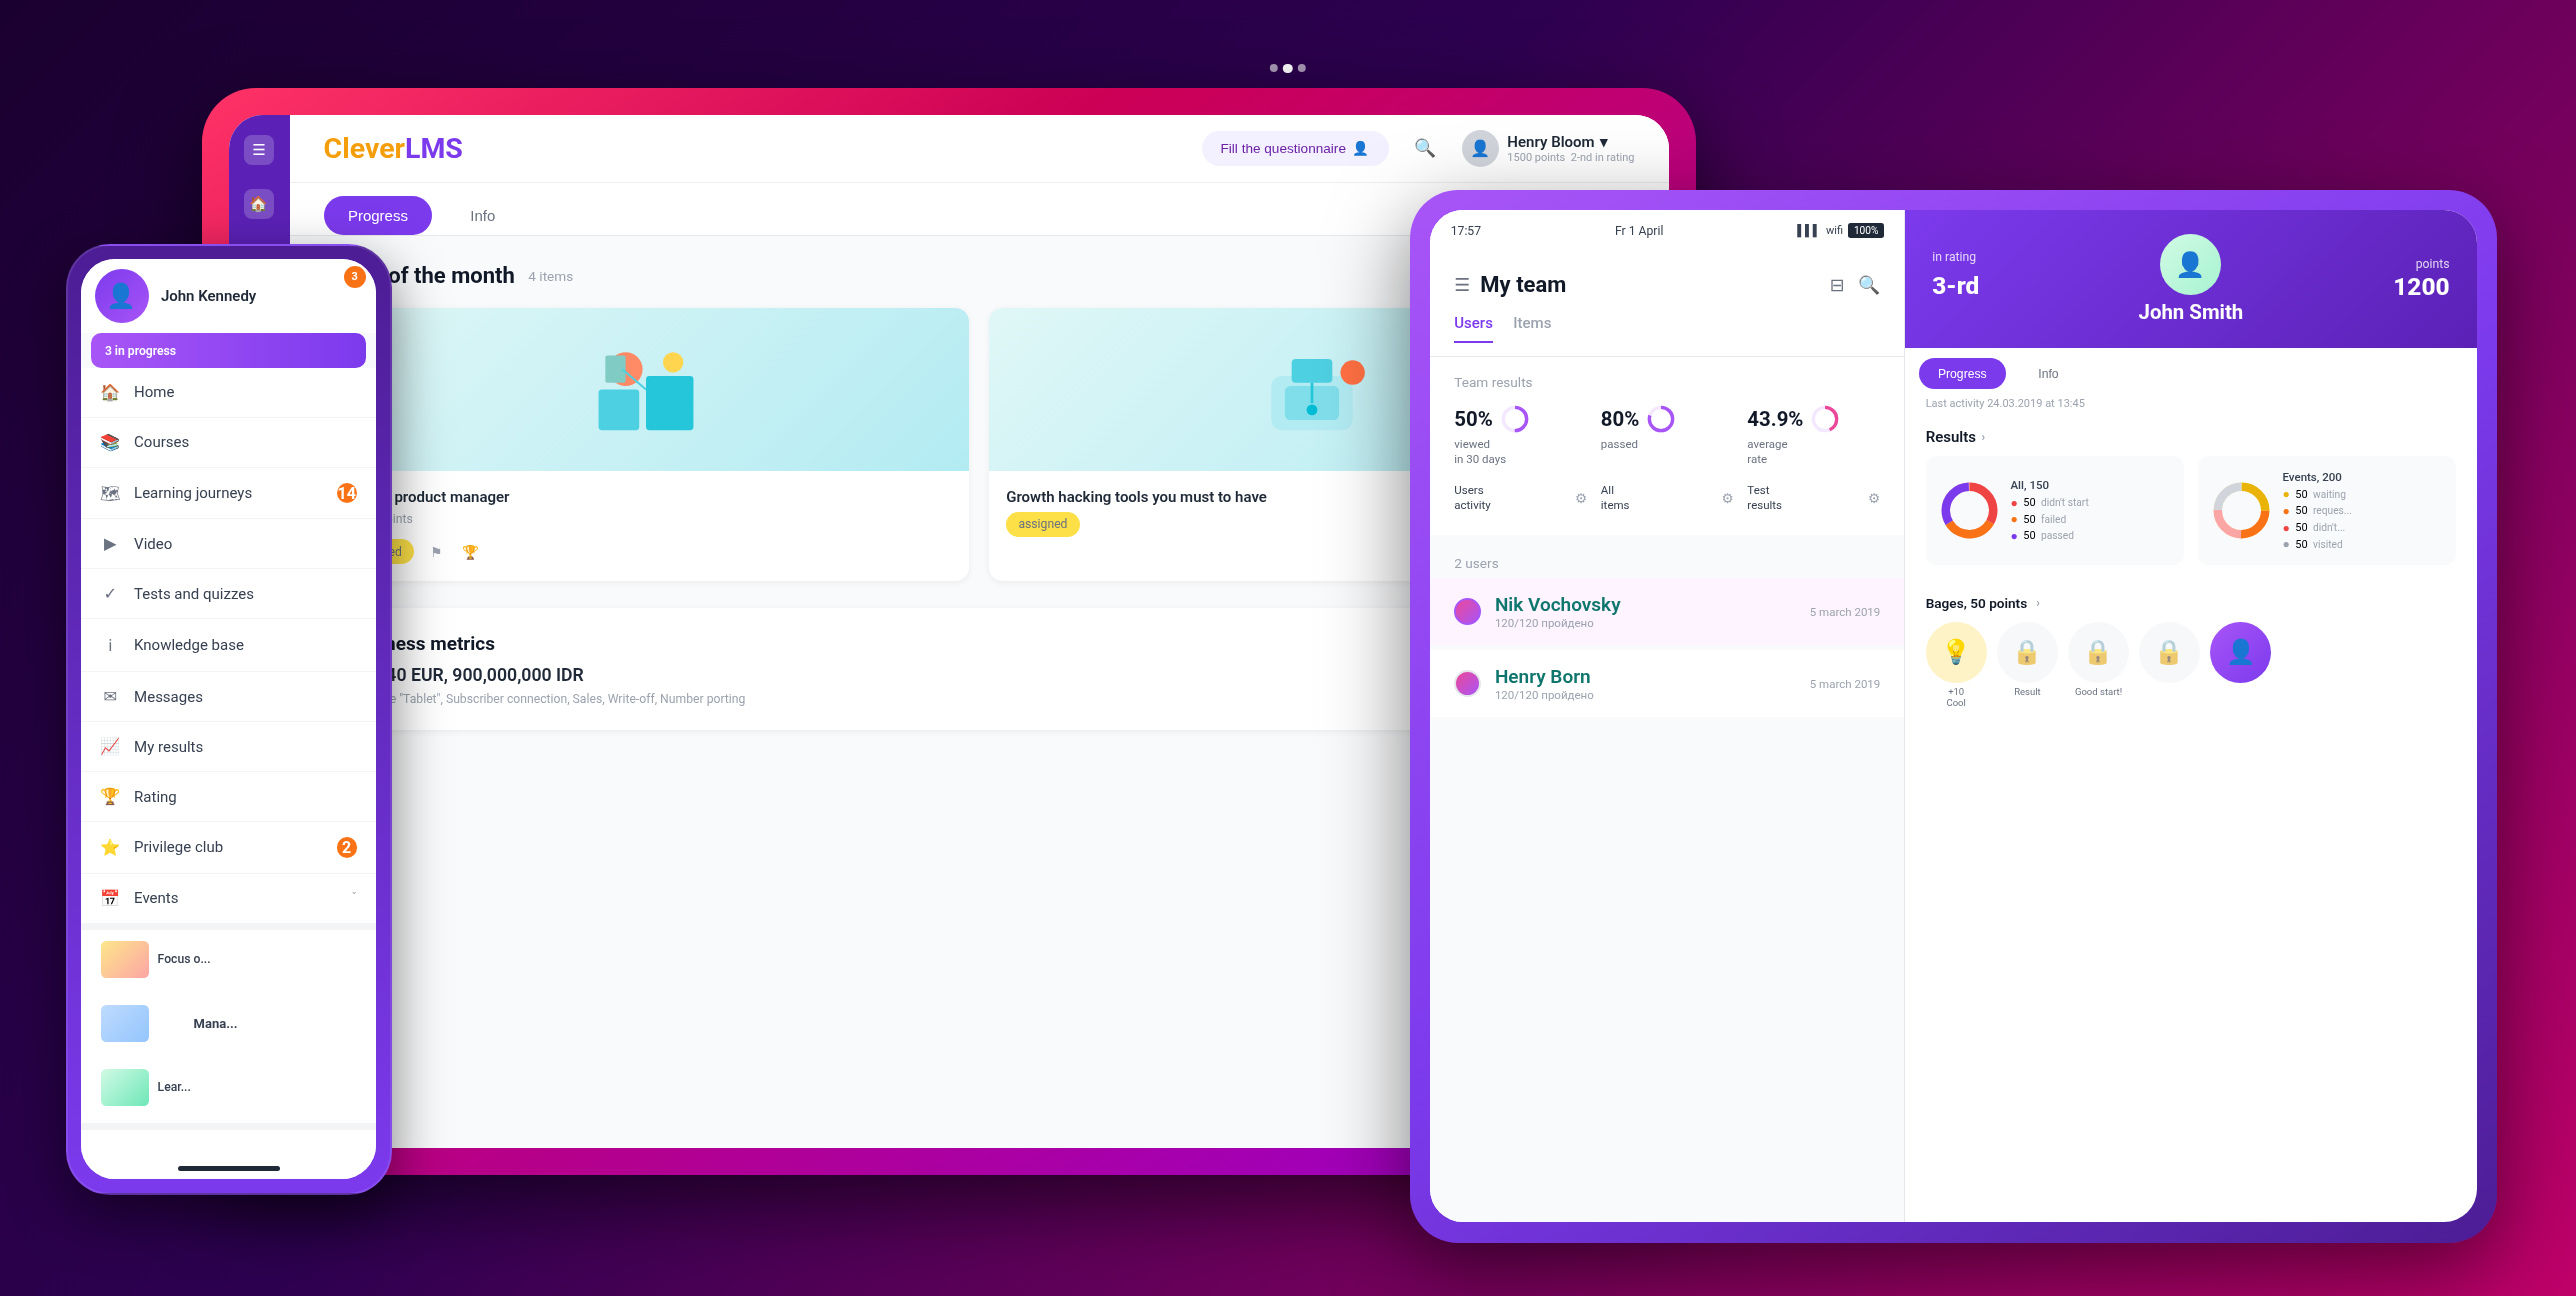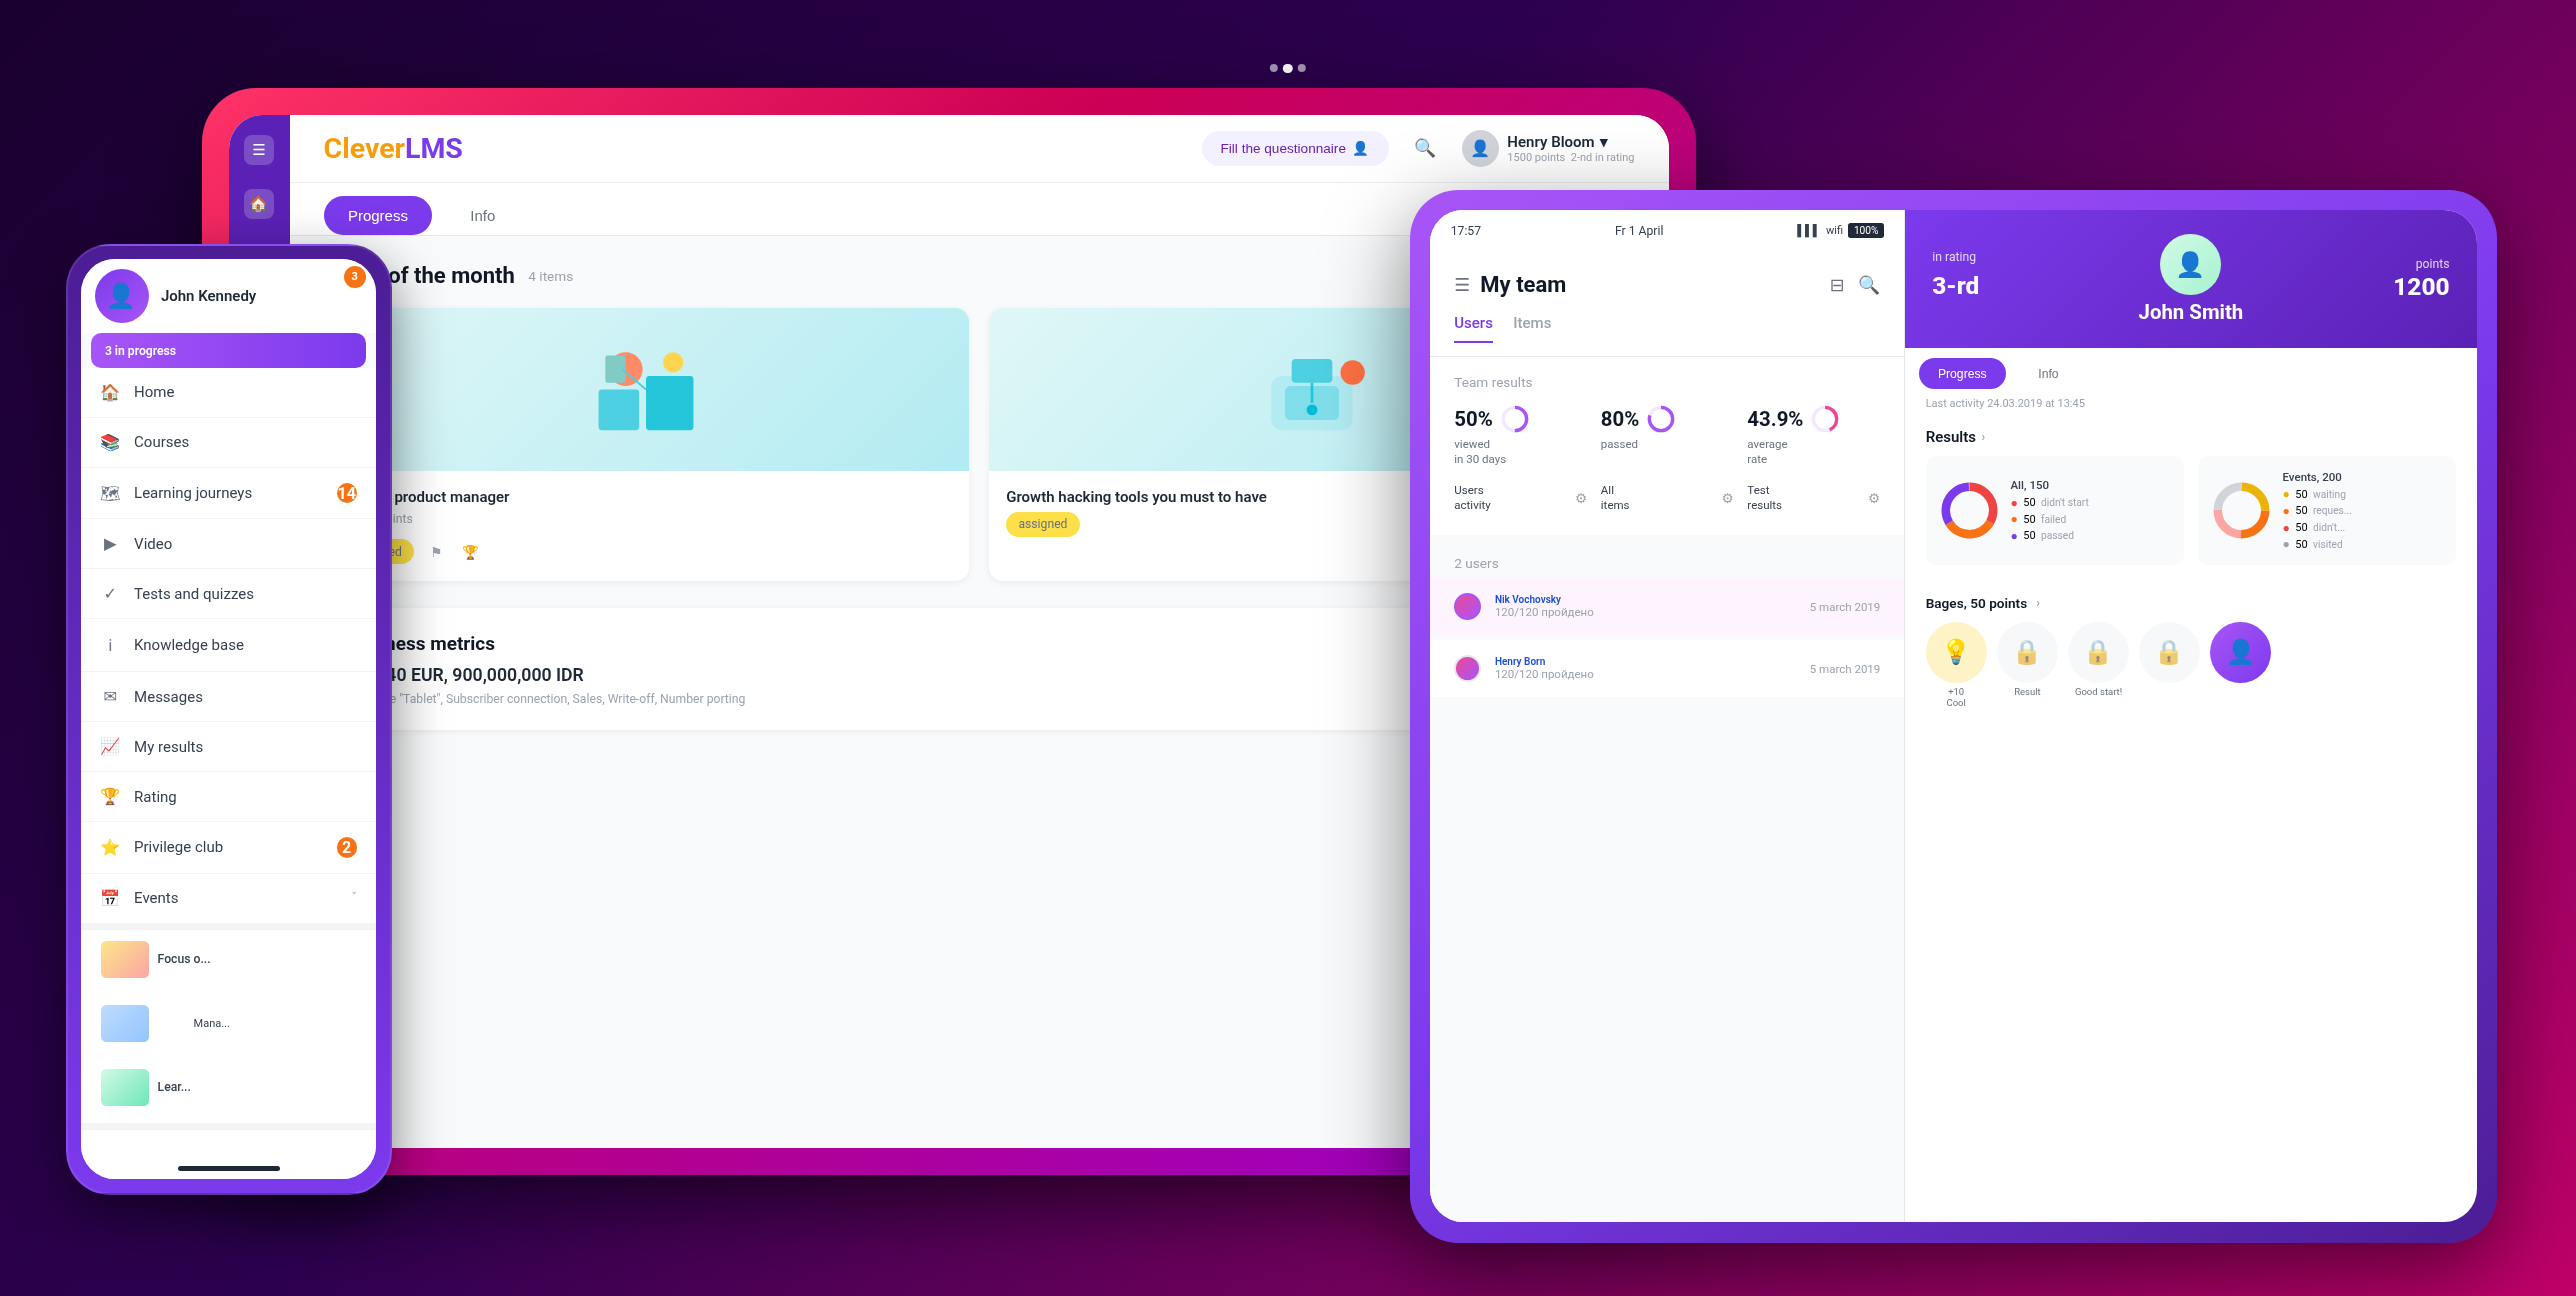--- a/index.html
+++ b/index.html
@@ -600,23 +600,23 @@
     }
     .user-list-item.highlighted {
       background: #fdf4ff;
     }
 
     .user-info {
       flex: 1;
     }
 
     .user-name {
-      font-size: 10px;
+      font-size: 19px;
       font-weight: 600;
-      color: #1d4ed8;
+      color: #0f766e;
     }
 
     .user-progress {
       font-size: 11.5px;
       color: #9ca3af;
     }
 
     .user-date {
       font-size: 11.5px;
       color: #9ca3af;
@@ -1040,21 +1040,21 @@
         </div>
 
         <div style="height:6.8px;background:#f3f4f6;"></div>
 
         <div class="phone-thumb-item">
           <div style="width:48px;height:37px;border-radius:5.4px;background:linear-gradient(135deg,#fde68a,#fca5a5);flex-shrink:0;"></div>
           <span style="font-size:12.2px;font-weight:500;color:#374151;">Focus o...</span>
         </div>
         <div class="phone-thumb-item">
           <div style="width:48px;height:37px;border-radius:5.4px;background:linear-gradient(135deg,#bfdbfe,#93c5fd);flex-shrink:0;"></div>
-          <span style="font-size:11px;font-weight:400;color:#374151;padding-left:36px;">Mana...</span>
+          <span style="font-size:13px;font-weight:700;color:#374151;padding-left:36px;">Mana...</span>
         </div>
         <div class="phone-thumb-item">
           <div style="width:48px;height:37px;border-radius:5.4px;background:linear-gradient(135deg,#d1fae5,#6ee7b7);flex-shrink:0;"></div>
           <span style="font-size:12.2px;font-weight:500;color:#374151;">Lear...</span>
         </div>
 
         <div style="height:6.8px;background:#f3f4f6;"></div>
 
         <div class="phone-nav-item sign-out-item">
           <span class="sign-out-icon">🚪</span>

